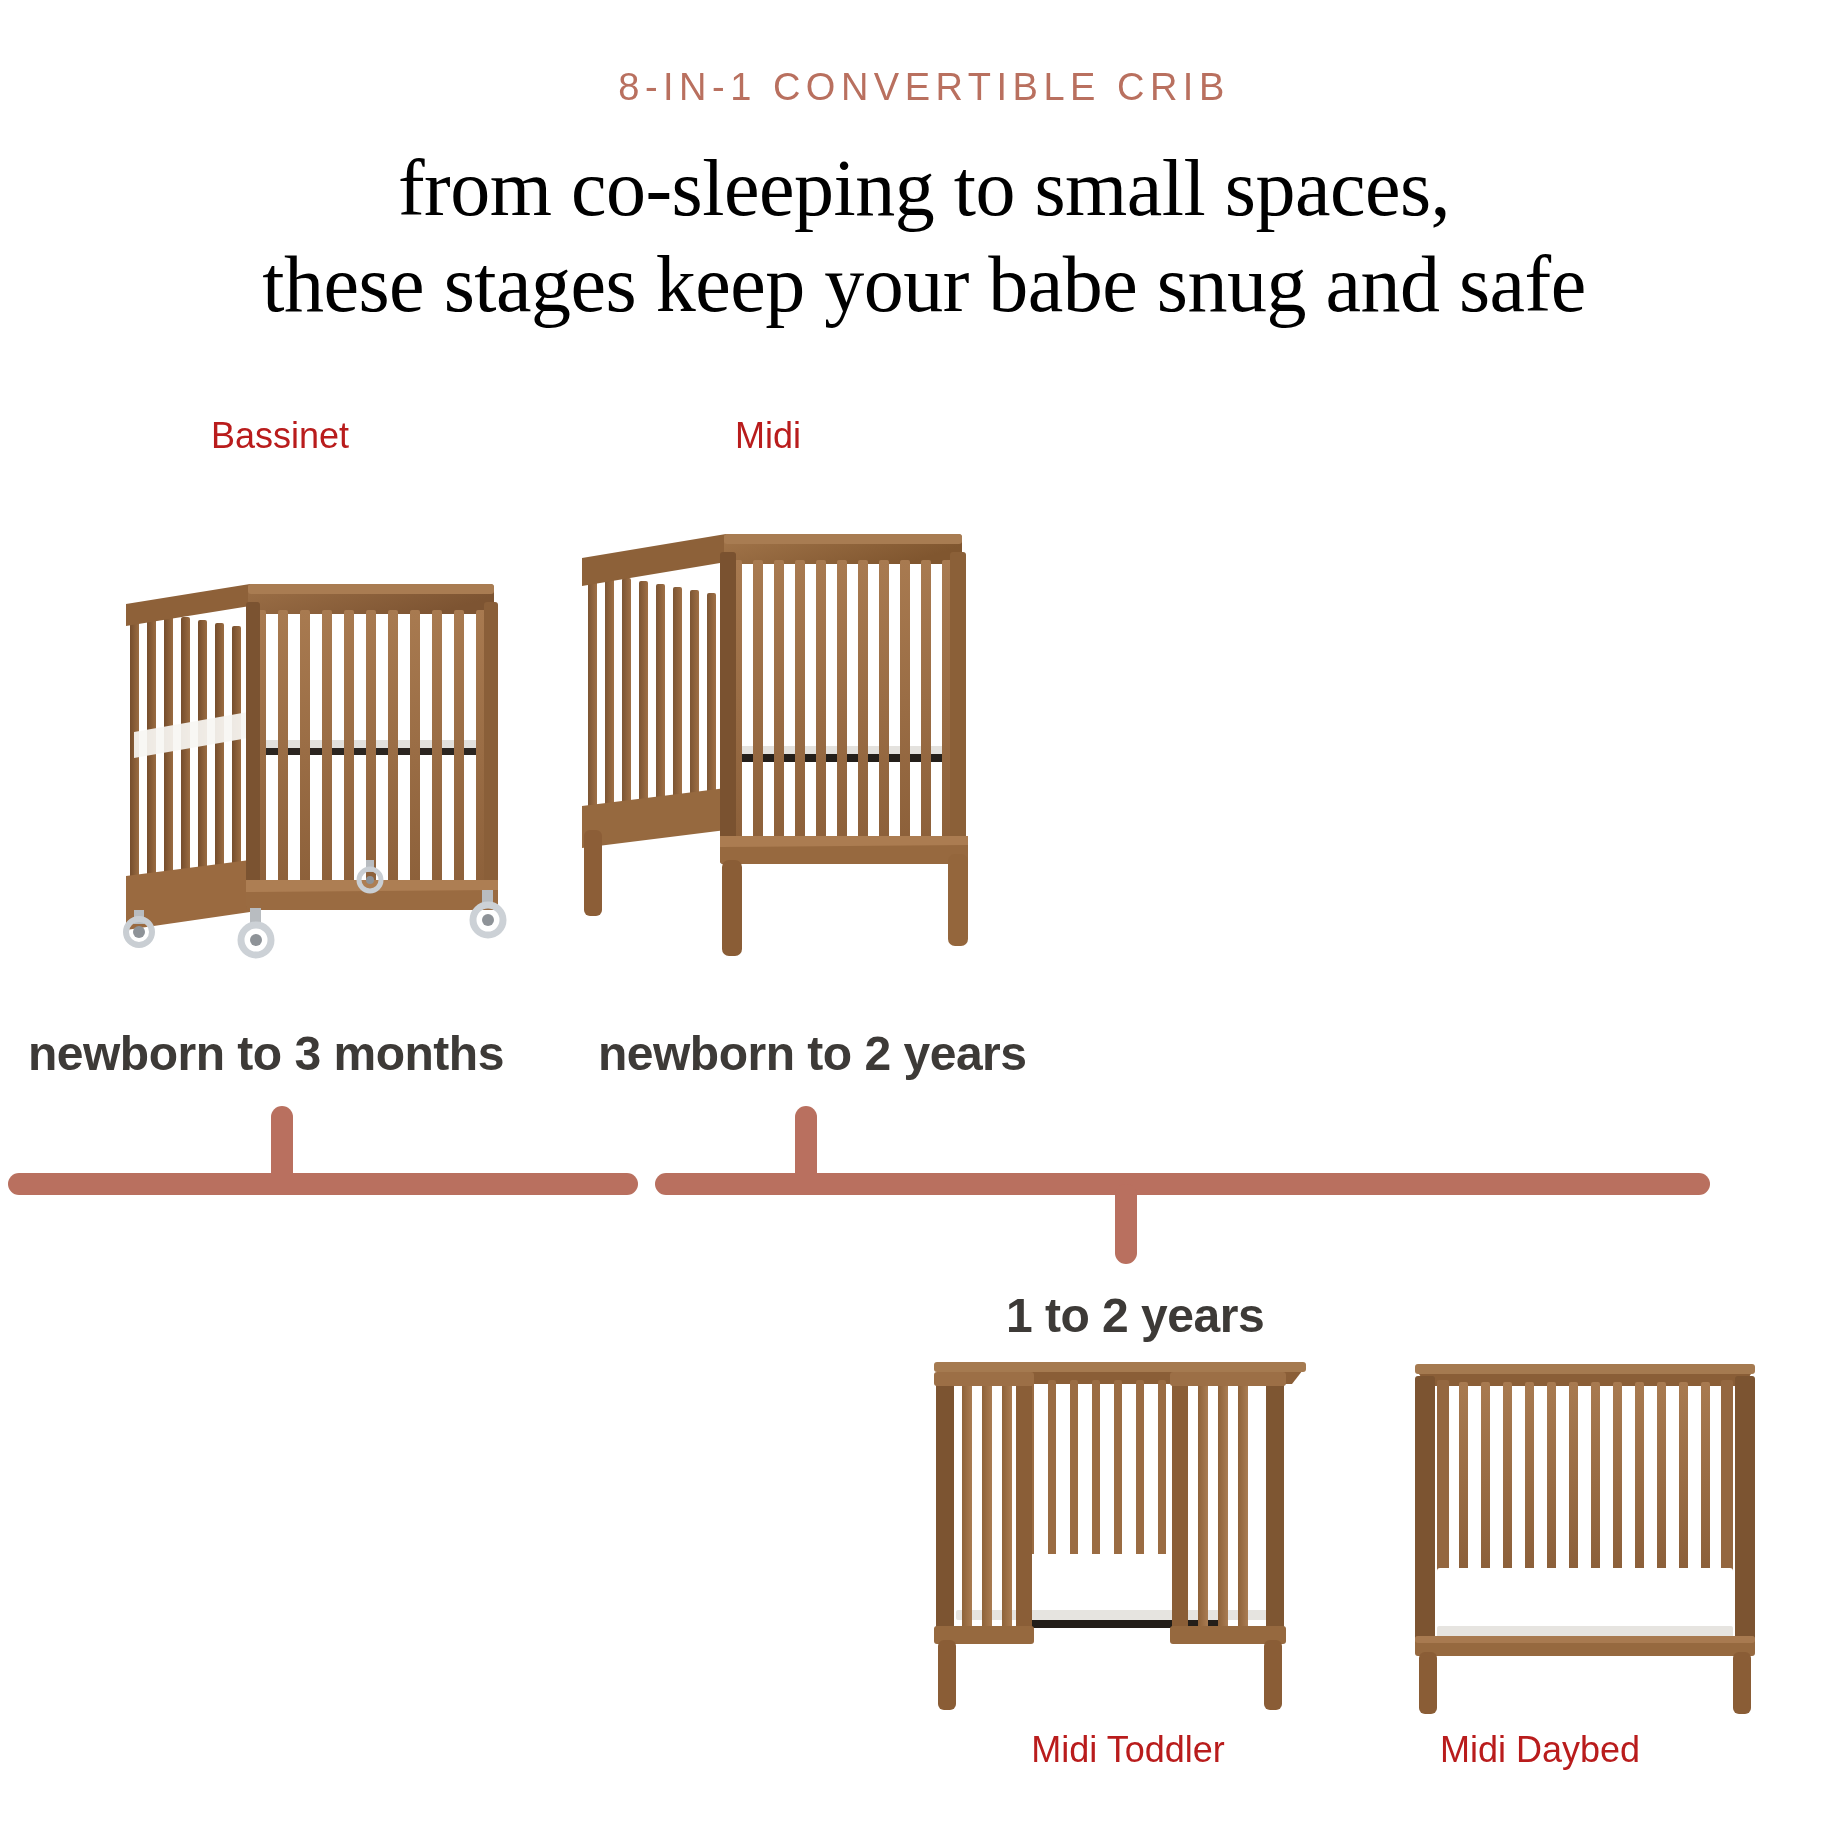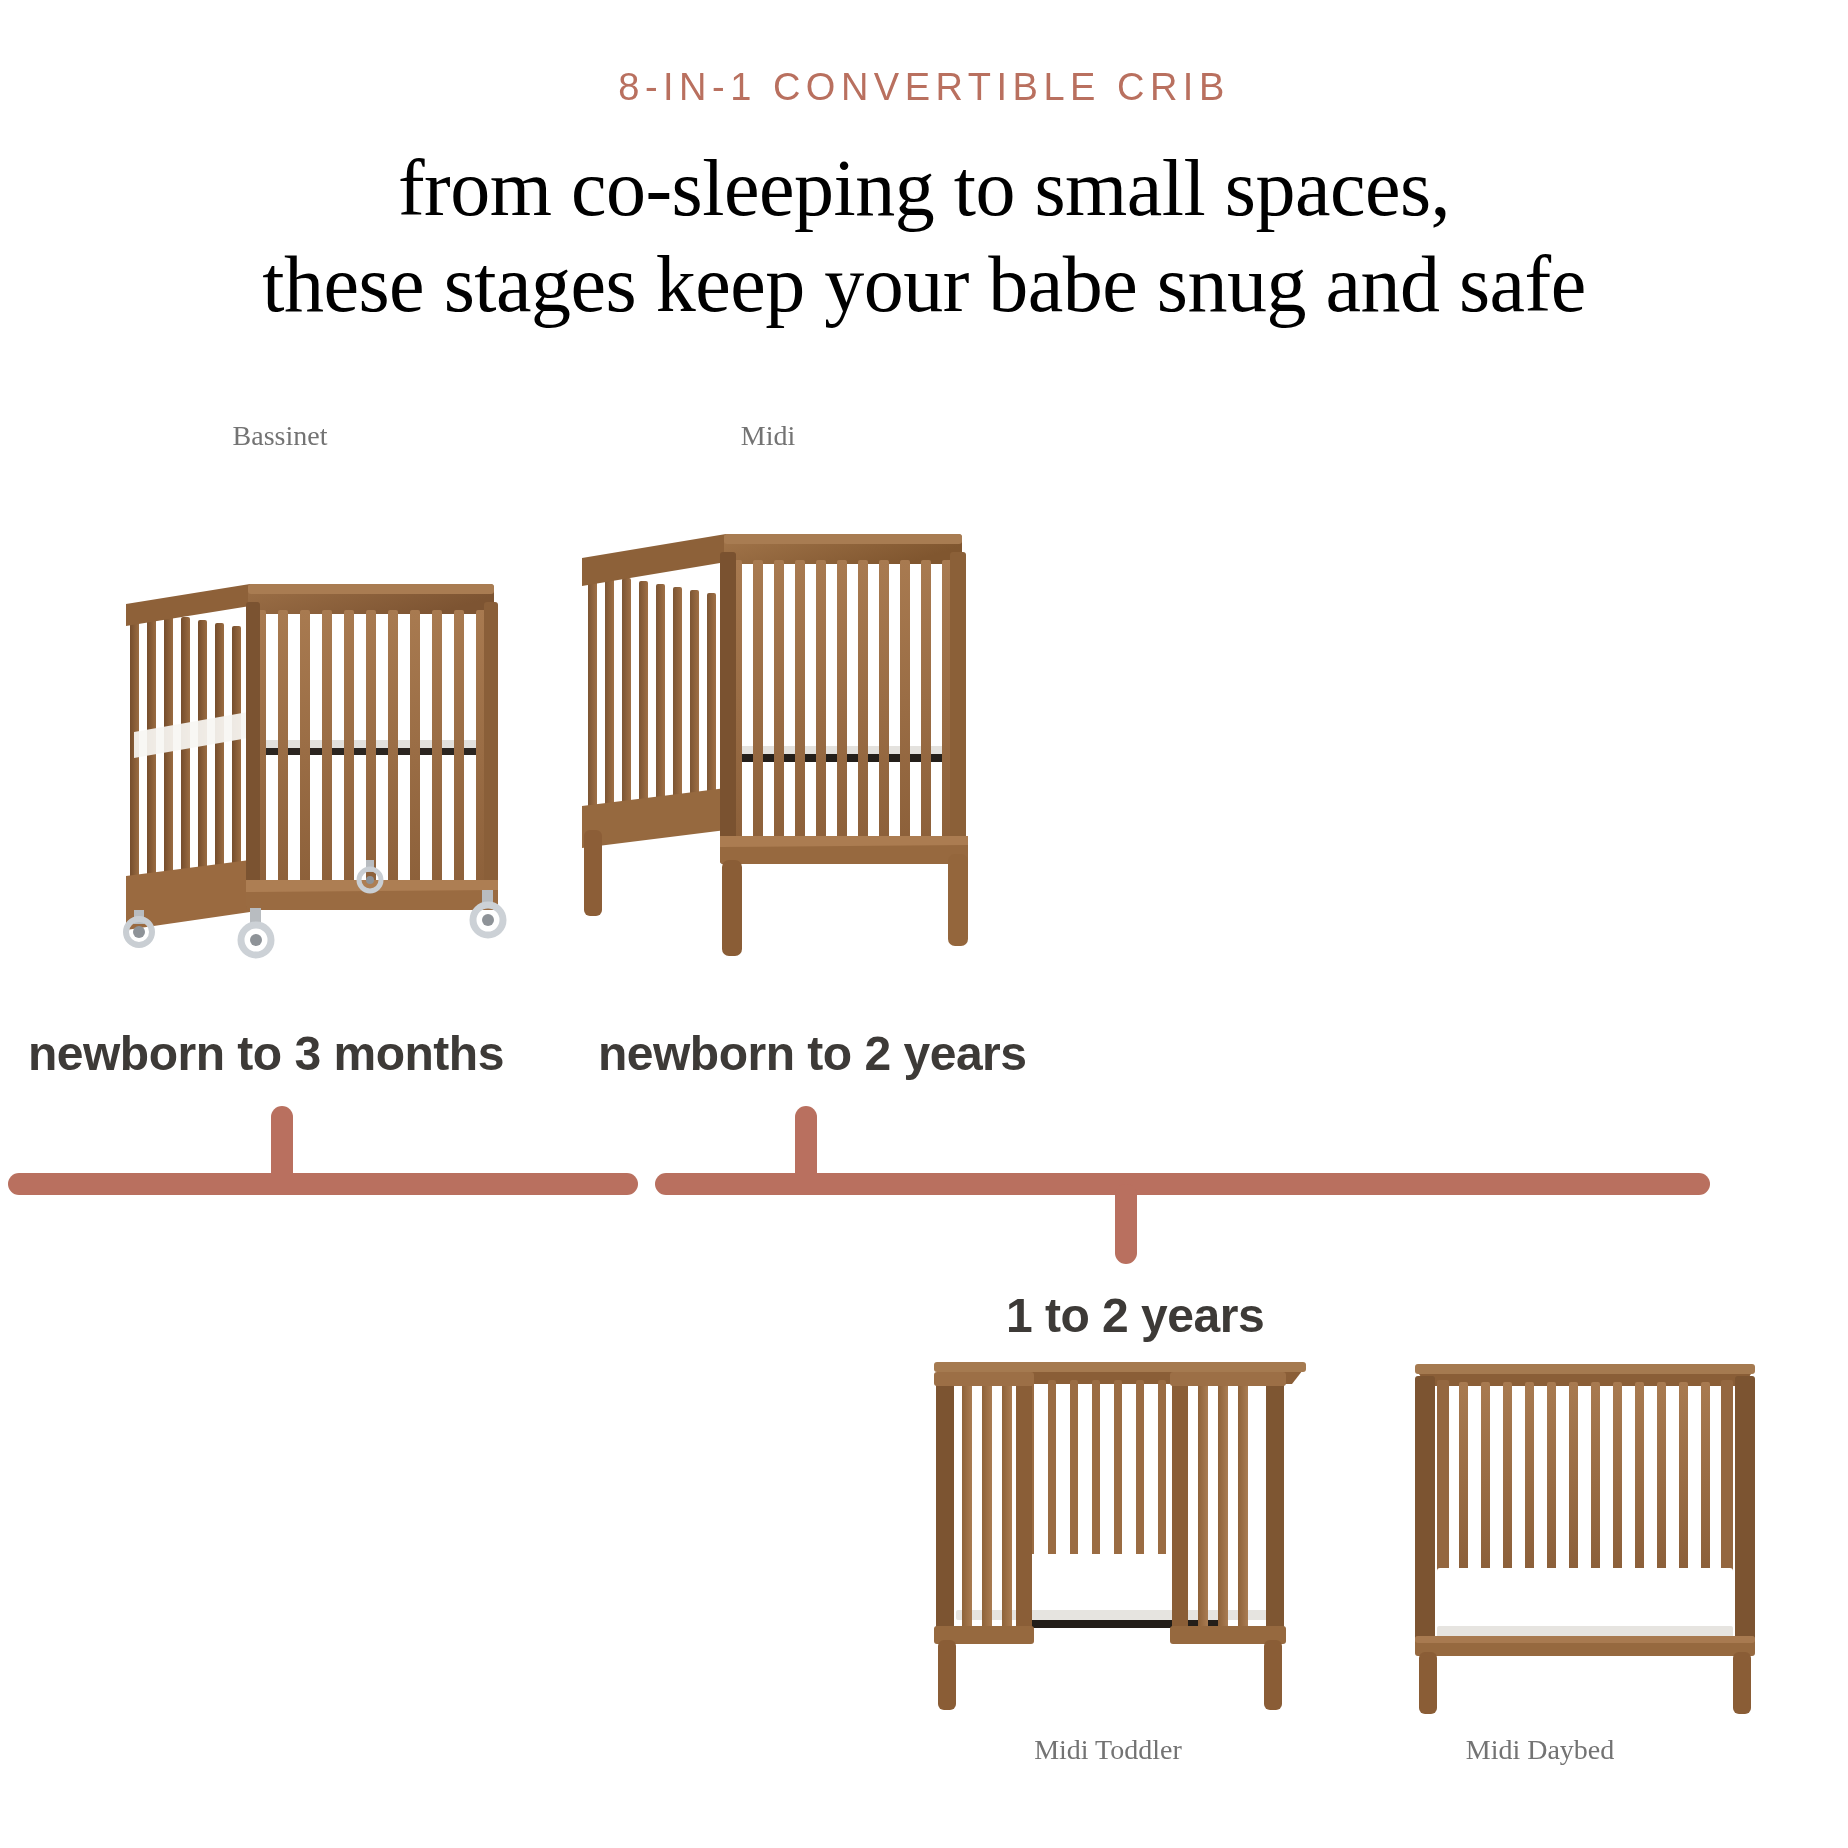--- a/index.html
+++ b/index.html
@@ -46,23 +46,23 @@
     line-height: 96px;
     font-weight: 400;
     letter-spacing: -0.5px;
     white-space: nowrap;
     font-stretch: condensed;
   }
 
   
   .stage-name {
     position: absolute;
-    color: #737373;
-    font-family: Liberation Serif, serif;
-    font-size: 28px;
+    color: #b91c1c;
+    font-family: Liberation Sans, sans-serif;
+    font-size: 36px;
     line-height: 48px;
     white-space: nowrap;
     text-align: center;
   }
 
   
   .age-label {
     position: absolute;
     color: #3d3a37;
     font-family: "Liberation Sans", sans-serif;
@@ -382,15 +382,15 @@
     <rect x="52" y="268" width="296" height="12" rx="2" fill="#e6e4e0"></rect>
 
     <rect x="30" y="278" width="340" height="20" rx="3" fill="#96693f"></rect>
     <rect x="30" y="278" width="340" height="7" rx="3" fill="#a87a50"></rect>
 
     <rect x="34" y="294" width="18" height="62" rx="6" fill="#8a5d36"></rect>
     <rect x="348" y="294" width="18" height="62" rx="6" fill="#8a5d36"></rect>
   </svg>
 </div>
 
-<div class="stage-name" style="left:908px; top:1726px; width:400px;">Midi Toddler</div>
+<div class="stage-name" style="left:928px; top:1726px; width:400px;">Midi Toddler</div>
 
 <div class="stage-name" style="left:1340px; top:1726px; width:400px;">Midi Daybed</div>
 
 </body></html>

